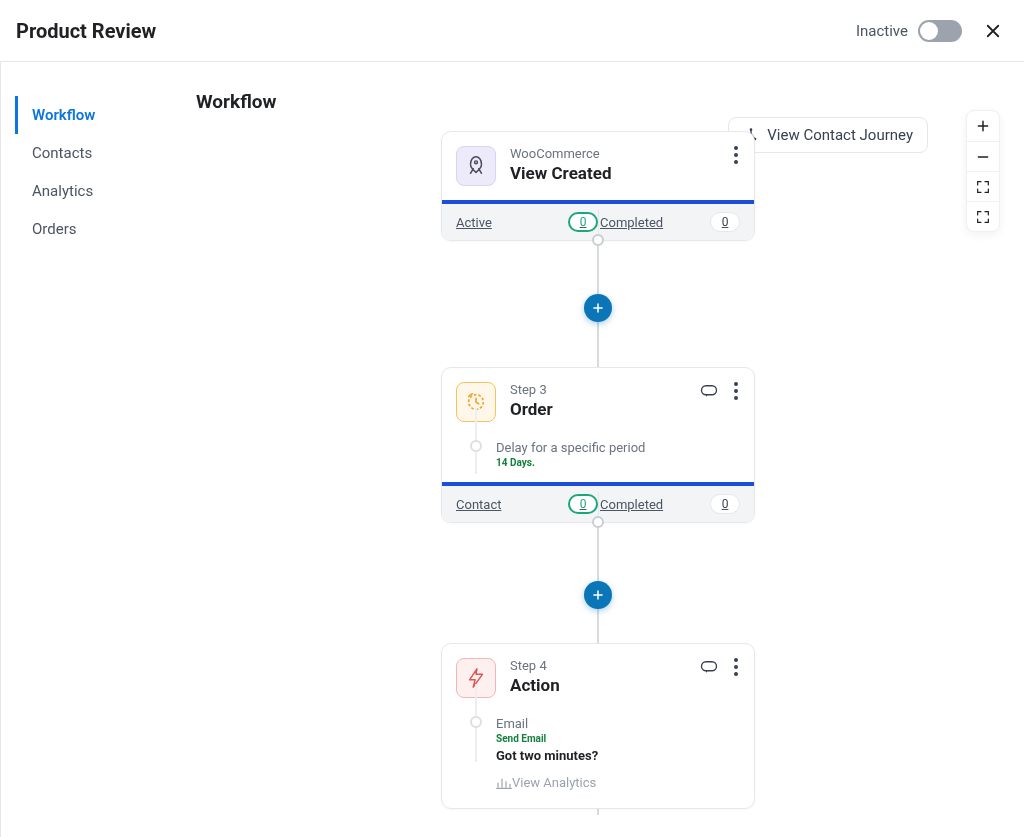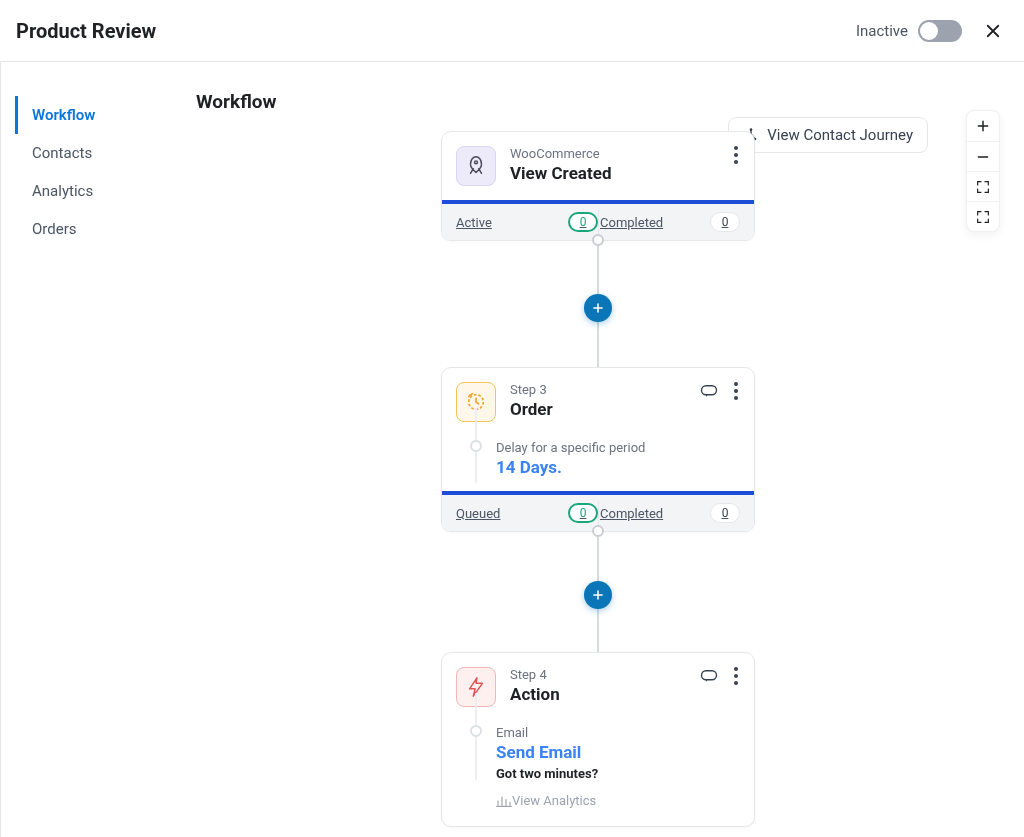--- a/index.html
+++ b/index.html
@@ -313,23 +313,23 @@
   }
   .detail-block {
     padding-left: 20px;
     position: relative;
   }
   .detail-eyebrow {
     font-size: 13px;
     color: #6b7280;
   }
   .detail-title {
-    font-size: 17px;
+    font-size: 10px;
     font-weight: 700;
-    color: #3b82f6;
+    color: #15803d;
     margin-top: 2px;
   }
   .detail-sub {
     font-size: 13px;
     font-weight: 700;
     color: #1f2124;
     margin-top: 4px;
   }
   .analytics-row {
     display: flex;
@@ -484,21 +484,21 @@
         <div class="card-body">
           <div class="inner-line"></div>
           <div class="inner-node" style="top:4px;"></div>
           <div class="detail-block">
             <div class="detail-eyebrow">Delay for a specific period</div>
             <div class="detail-title">14 Days.</div>
           </div>
         </div>
         <div class="card-foot">
           <div class="half">
-            <span>Queued</span>
+            <span>Contact</span>
             <span class="pill green">0</span>
           </div>
           <div class="foot-div"></div>
           <div class="half right">
             <span>Completed</span>
             <span class="pill white">0</span>
           </div>
           <div class="foot-node"></div>
         </div>
       </div>

